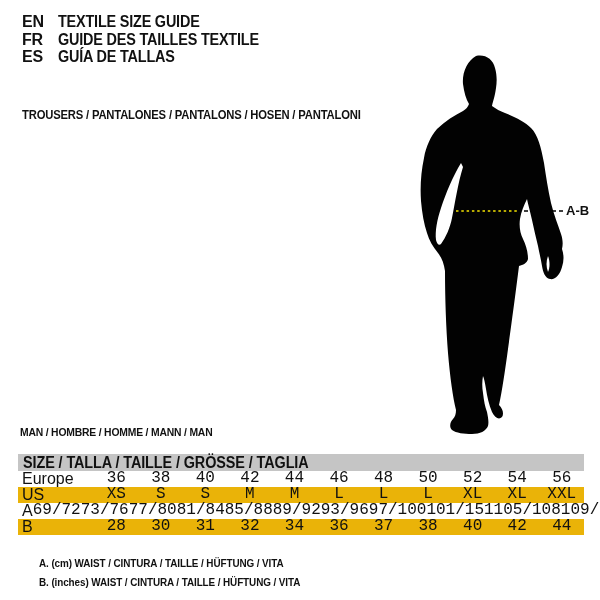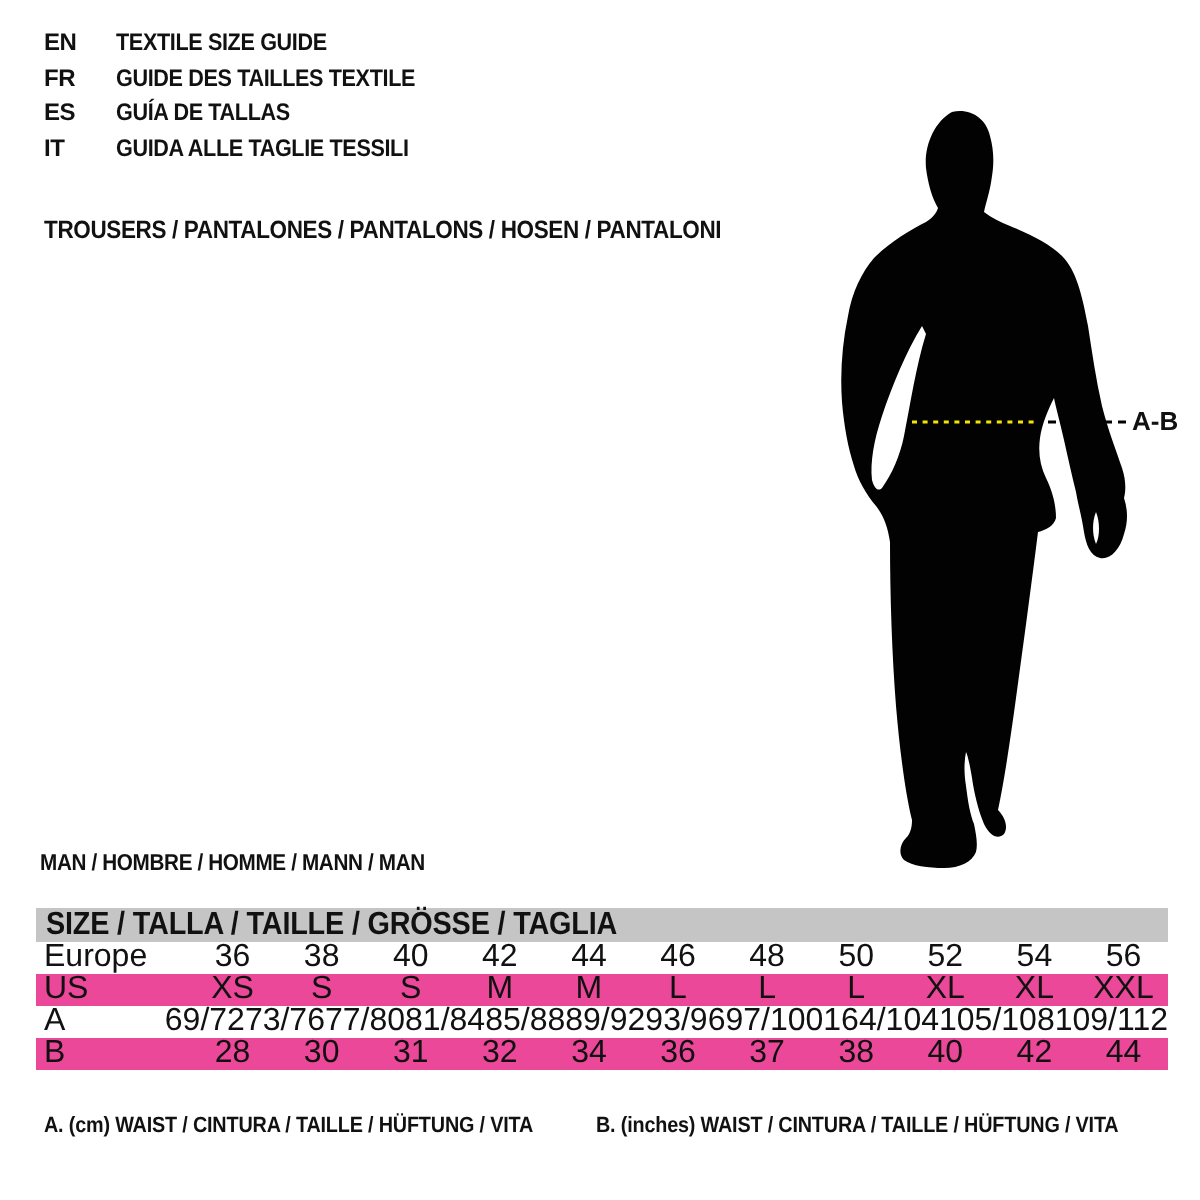--- a/index.html
+++ b/index.html
@@ -5,54 +5,53 @@
   html,body{margin:0;padding:0;}
   body{
     width:600px;height:600px;background:#ffffff;position:relative;
     font-family:"Liberation Sans","DejaVu Sans",sans-serif;
     color:#111;overflow:hidden;
   }
   .condensed{display:inline-block;transform:scaleX(0.9);transform-origin:0 50%;white-space:nowrap;}
 
   
   .lang-list{position:absolute;left:22px;top:13px;}
-  .lang-row{height:17.5px;line-height:17.5px;font-size:12px;font-weight:700;letter-spacing:-0.2px;}
+  .lang-row{height:17.5px;line-height:17.5px;font-size:16px;font-weight:700;letter-spacing:-0.2px;}
   .lang-code{display:inline-block;width:36px;}
 
   
   .category{position:absolute;left:22px;top:108px;font-size:12.5px;font-weight:700;letter-spacing:-0.2px;}
 
   
   .figure{position:absolute;left:400px;top:0;width:200px;height:400px;margin-top:48px;}
   .figure svg{display:block;}
   .ab-label{font-family:"Liberation Sans","DejaVu Sans",sans-serif;font-size:13px;font-weight:600;fill:#111;}
 
   
   .man-title{position:absolute;left:20px;top:426px;font-size:11.5px;font-weight:700;letter-spacing:-0.2px;}
 
   
   .size-table{position:absolute;left:18px;top:454px;width:566px;font-size:16px;}
   .t-head{background:#c5c5c5;height:17px;line-height:17px;padding-left:5px;font-weight:700;letter-spacing:-0.1px;}
   .t-row{display:flex;height:16px;line-height:15.5px;}
-  .t-row.alt{background:#ec4899;}
+  .t-row.alt{background:#eab308;}
   .t-label{width:72px;padding-left:4px;text-align:left;}
-  .t-val{flex:1;text-align:center;white-space:nowrap;}
+  .t-val{flex:1;text-align:center;white-space:nowrap;font-family:Liberation Mono, monospace;}
 
   
-  .notes{position:absolute;left:22px;top:553px;}
+  .notes{position:absolute;left:39px;top:553px;}
   .note-line{height:16.5px;line-height:16.5px;font-size:11px;font-weight:700;letter-spacing:-0.1px;}
 </style>
 </head>
 <body>
 
 <div class="lang-list" id="langList">
     <div class="lang-row"><span class="lang-code">EN</span><span class="lang-label condensed">TEXTILE SIZE GUIDE</span></div>
     <div class="lang-row"><span class="lang-code">FR</span><span class="lang-label condensed">GUIDE DES TAILLES TEXTILE</span></div>
     <div class="lang-row"><span class="lang-code">ES</span><span class="lang-label condensed">GUÍA DE TALLAS</span></div>
-    <div class="lang-row"><span class="lang-code">IT</span><span class="lang-label condensed">GUIDA ALLE TAGLIE TESSILI</span></div>
   </div>
 
 <div class="category condensed">TROUSERS / PANTALONES / PANTALONS / HOSEN / PANTALONI</div>
 
 <div class="figure">
   <svg width="200" height="400" viewBox="0 0 200 400" xmlns="http://www.w3.org/2000/svg">
 
     <line x1="110" y1="163" x2="163" y2="163" stroke="#000000" stroke-width="1.5" stroke-dasharray="4 3"></line>
 
     <path fill="#020202" d="
@@ -156,21 +155,21 @@
       <div class="t-row">
         <div class="t-label">A</div>
         <div class="t-val">69/72</div>
         <div class="t-val">73/76</div>
         <div class="t-val">77/80</div>
         <div class="t-val">81/84</div>
         <div class="t-val">85/88</div>
         <div class="t-val">89/92</div>
         <div class="t-val">93/96</div>
         <div class="t-val">97/100</div>
-        <div class="t-val">164/104</div>
+        <div class="t-val">101/151</div>
         <div class="t-val">105/108</div>
         <div class="t-val">109/112</div>
       </div>
       <div class="t-row alt">
         <div class="t-label">B</div>
         <div class="t-val">28</div>
         <div class="t-val">30</div>
         <div class="t-val">31</div>
         <div class="t-val">32</div>
         <div class="t-val">34</div>

